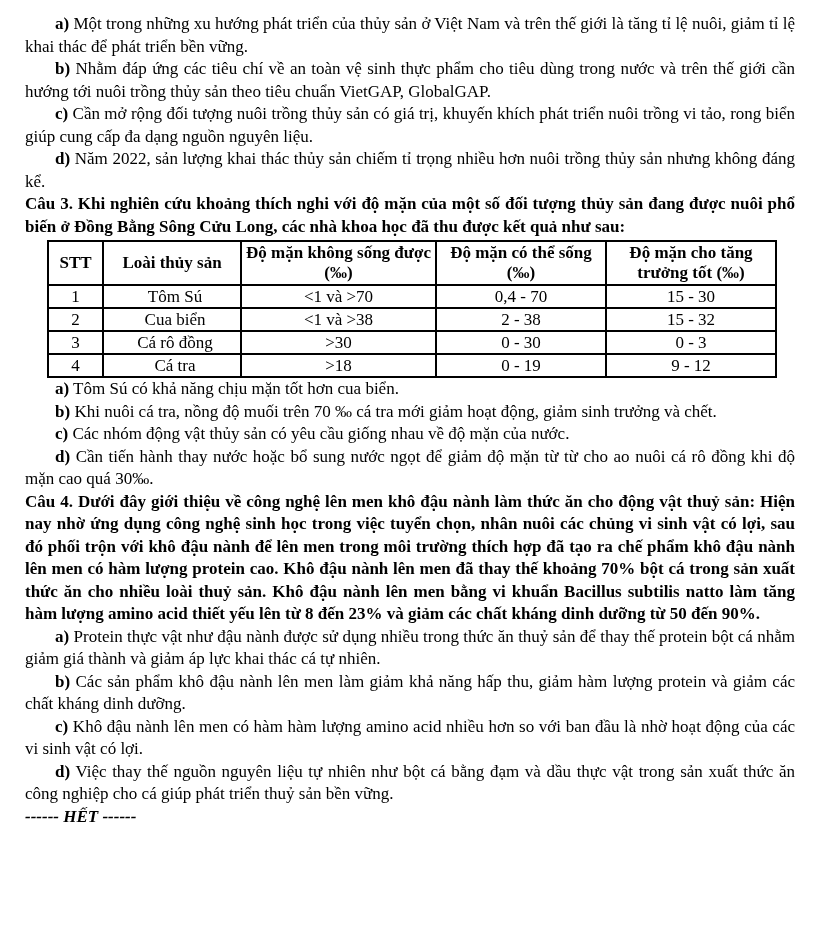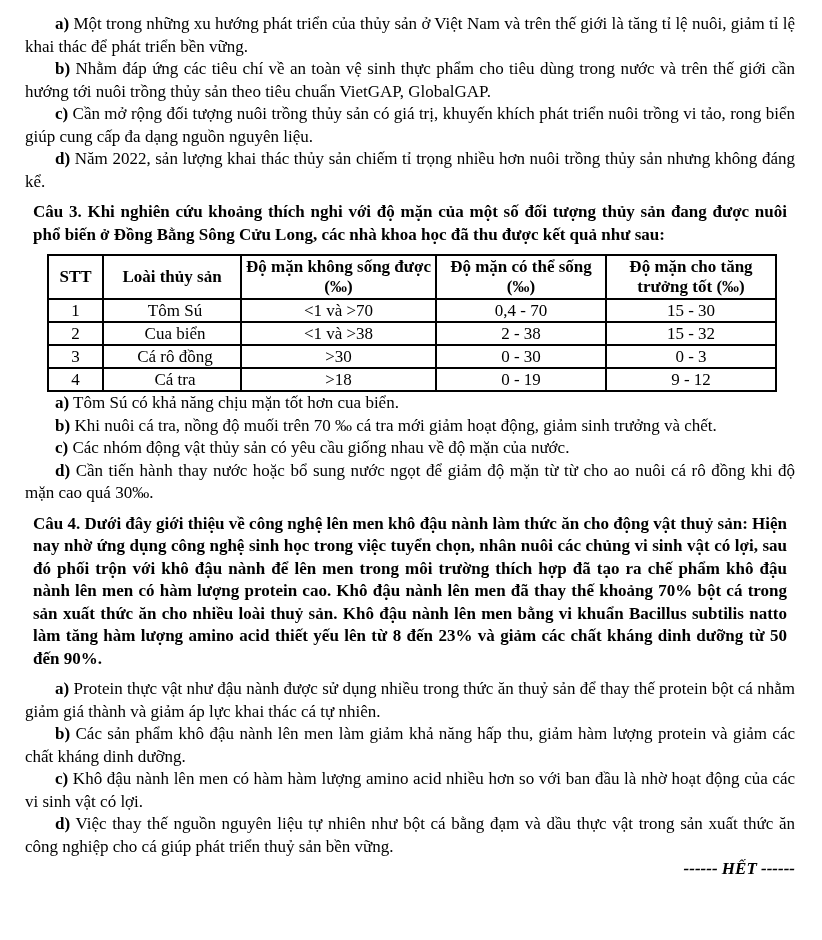--- a/index.html
+++ b/index.html
@@ -18,21 +18,21 @@
     width: 822px;
     height: 704px;
     padding: 13px 27px 0 25px;
   }
   p.opt {
     margin: 0;
     text-align: justify;
     text-indent: 30px;
   }
   p.heading {
-    margin: 8px;
+    margin: 0;
     text-align: justify;
     text-indent: 0;
     font-weight: bold;
   }
   .opt-label { font-weight: bold; }
   .species-name { }
   table.salinity {
     border-collapse: collapse;
     table-layout: fixed;
     width: 728px;
@@ -59,21 +59,21 @@
     text-align: center;
     padding-left: 8px;
   }
   .source-line {
     margin: 1px 20px 0 0;
     text-align: right;
     font-style: italic;
   }
   .end-line {
     margin-top: 0;
-    text-align: right;
+    text-align: left;
     font-weight: bold;
     font-style: italic;
   }
 </style>
 </head>
 <body>
 
 <div class="page">
 
   <p class="opt"><span class="opt-label">a)</span><span> Một trong những xu hướng phát triển của thủy sản ở Việt Nam và trên thế giới là tăng tỉ lệ nuôi, giảm tỉ lệ khai thác để phát triển bền vững.</span></p>

